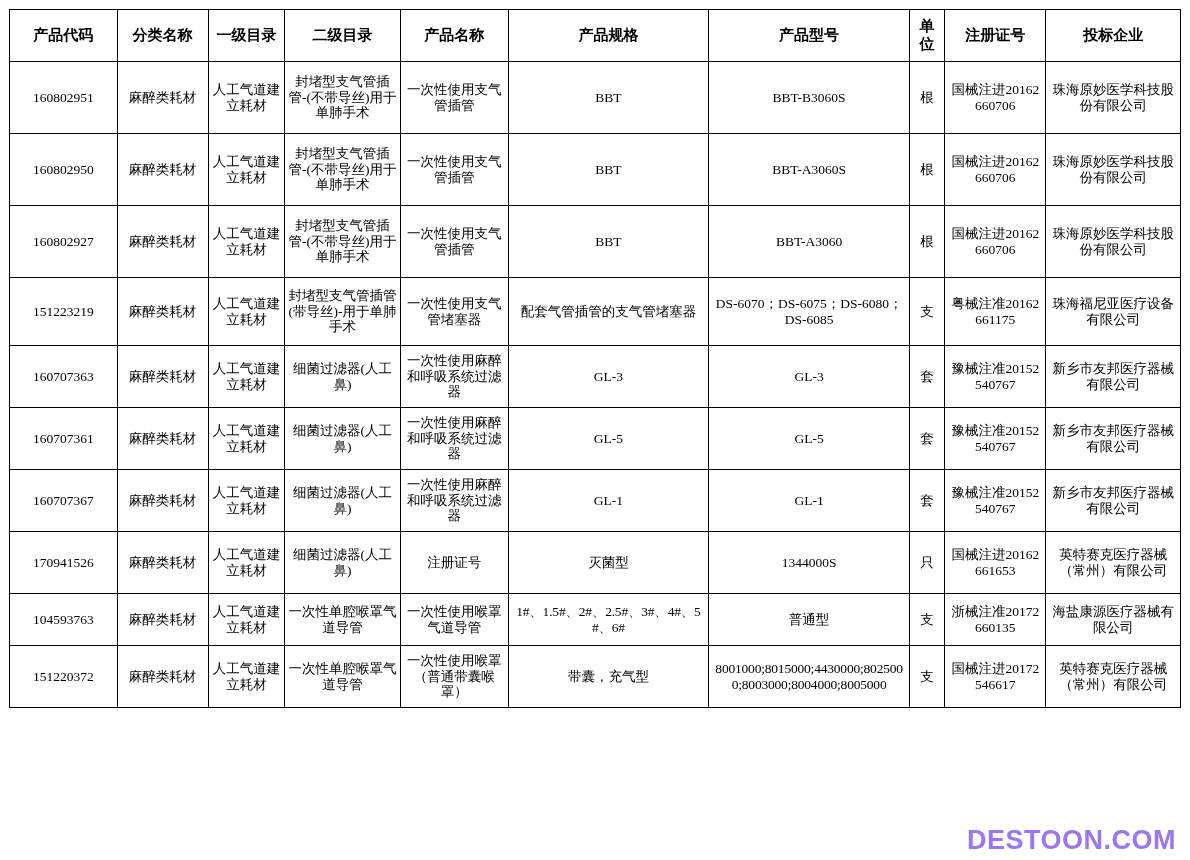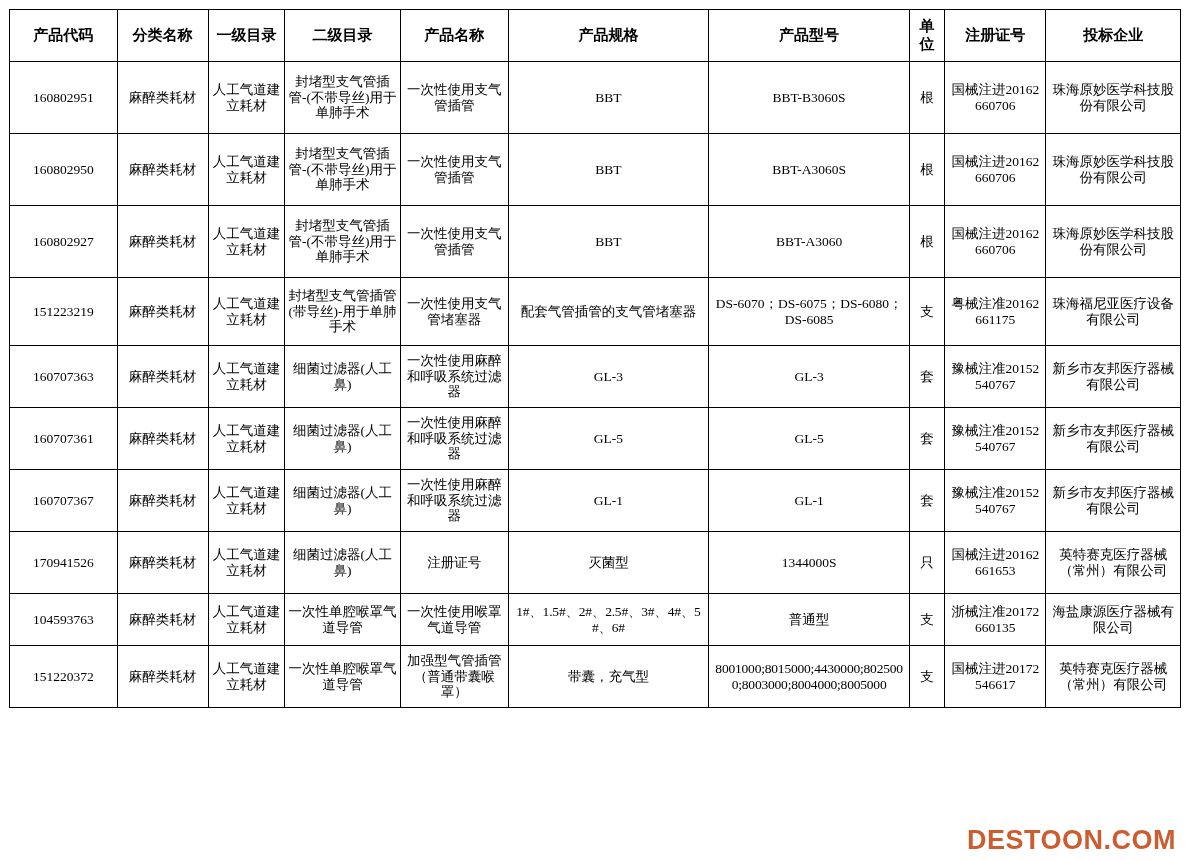--- a/index.html
+++ b/index.html
@@ -49,21 +49,21 @@
     font-family: "Liberation Serif", "DejaVu Serif", serif;
   }
   .watermark {
     position: absolute;
     right: 14px;
     bottom: 4px;
     font-family: "Liberation Sans", sans-serif;
     font-size: 27px;
     font-weight: bold;
     letter-spacing: 0.5px;
-    color: #c2410c;
+    color: #8b5cf6;
     opacity: 0.85;
     white-space: nowrap;
   }
   .nowrap-tight { letter-spacing: -0.2px; margin-left: 31px; }
 </style>
 </head>
 <body>
 
 <div class="sheet">
   <table class="grid">
@@ -200,21 +200,21 @@
         <td class="model">普通型</td>
         <td>支</td>
         <td class="cert">浙械注准20172660135</td>
         <td>海盐康源医疗器械有限公司</td>
       </tr>
       <tr style="height:62px">
         <td class="code">151220372</td>
         <td>麻醉类耗材</td>
         <td>人工气道建立耗材</td>
         <td>一次性单腔喉罩气道导管</td>
-        <td>加强型气管插管（普通带囊喉罩）</td>
+        <td>一次性使用喉罩（普通带囊喉罩）</td>
         <td class="spec">带囊，充气型</td>
         <td class="model nowrap-tight">8001000;8015000;4430000;8025000;8003000;8004000;8005000</td>
         <td>支</td>
         <td class="cert">国械注进20172546617</td>
         <td>英特赛克医疗器械（常州）有限公司</td>
       </tr>
     </tbody>
   </table>
 </div>
 

